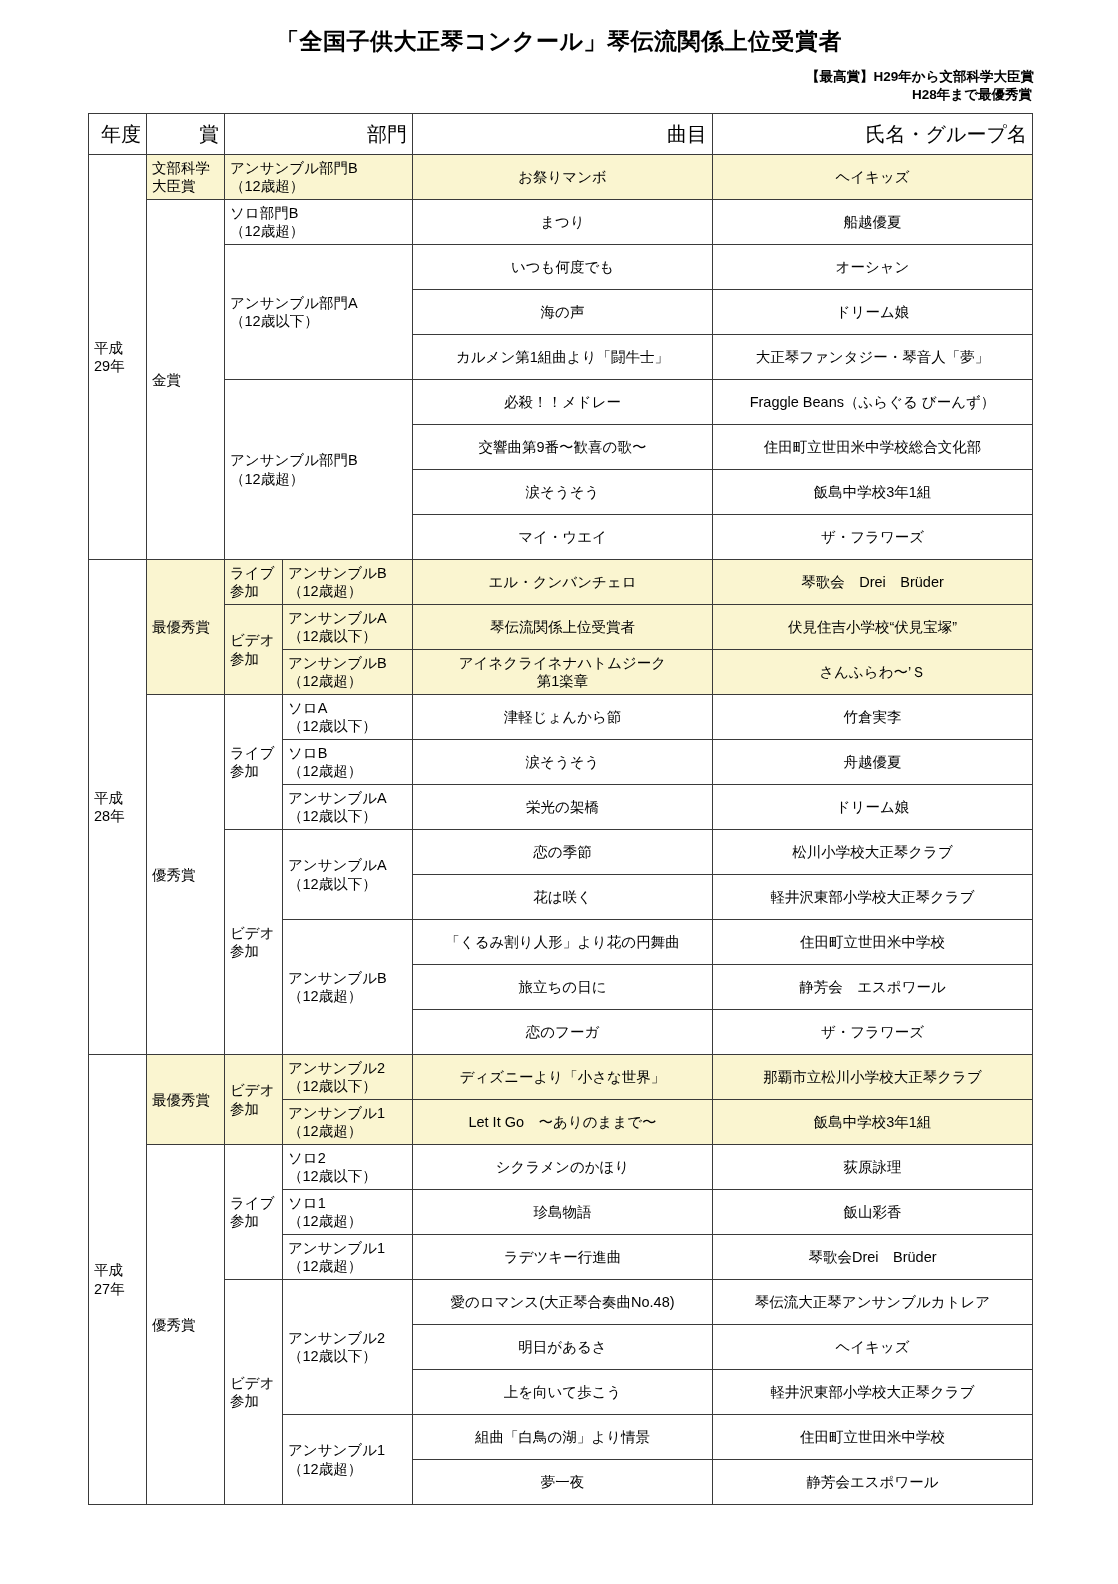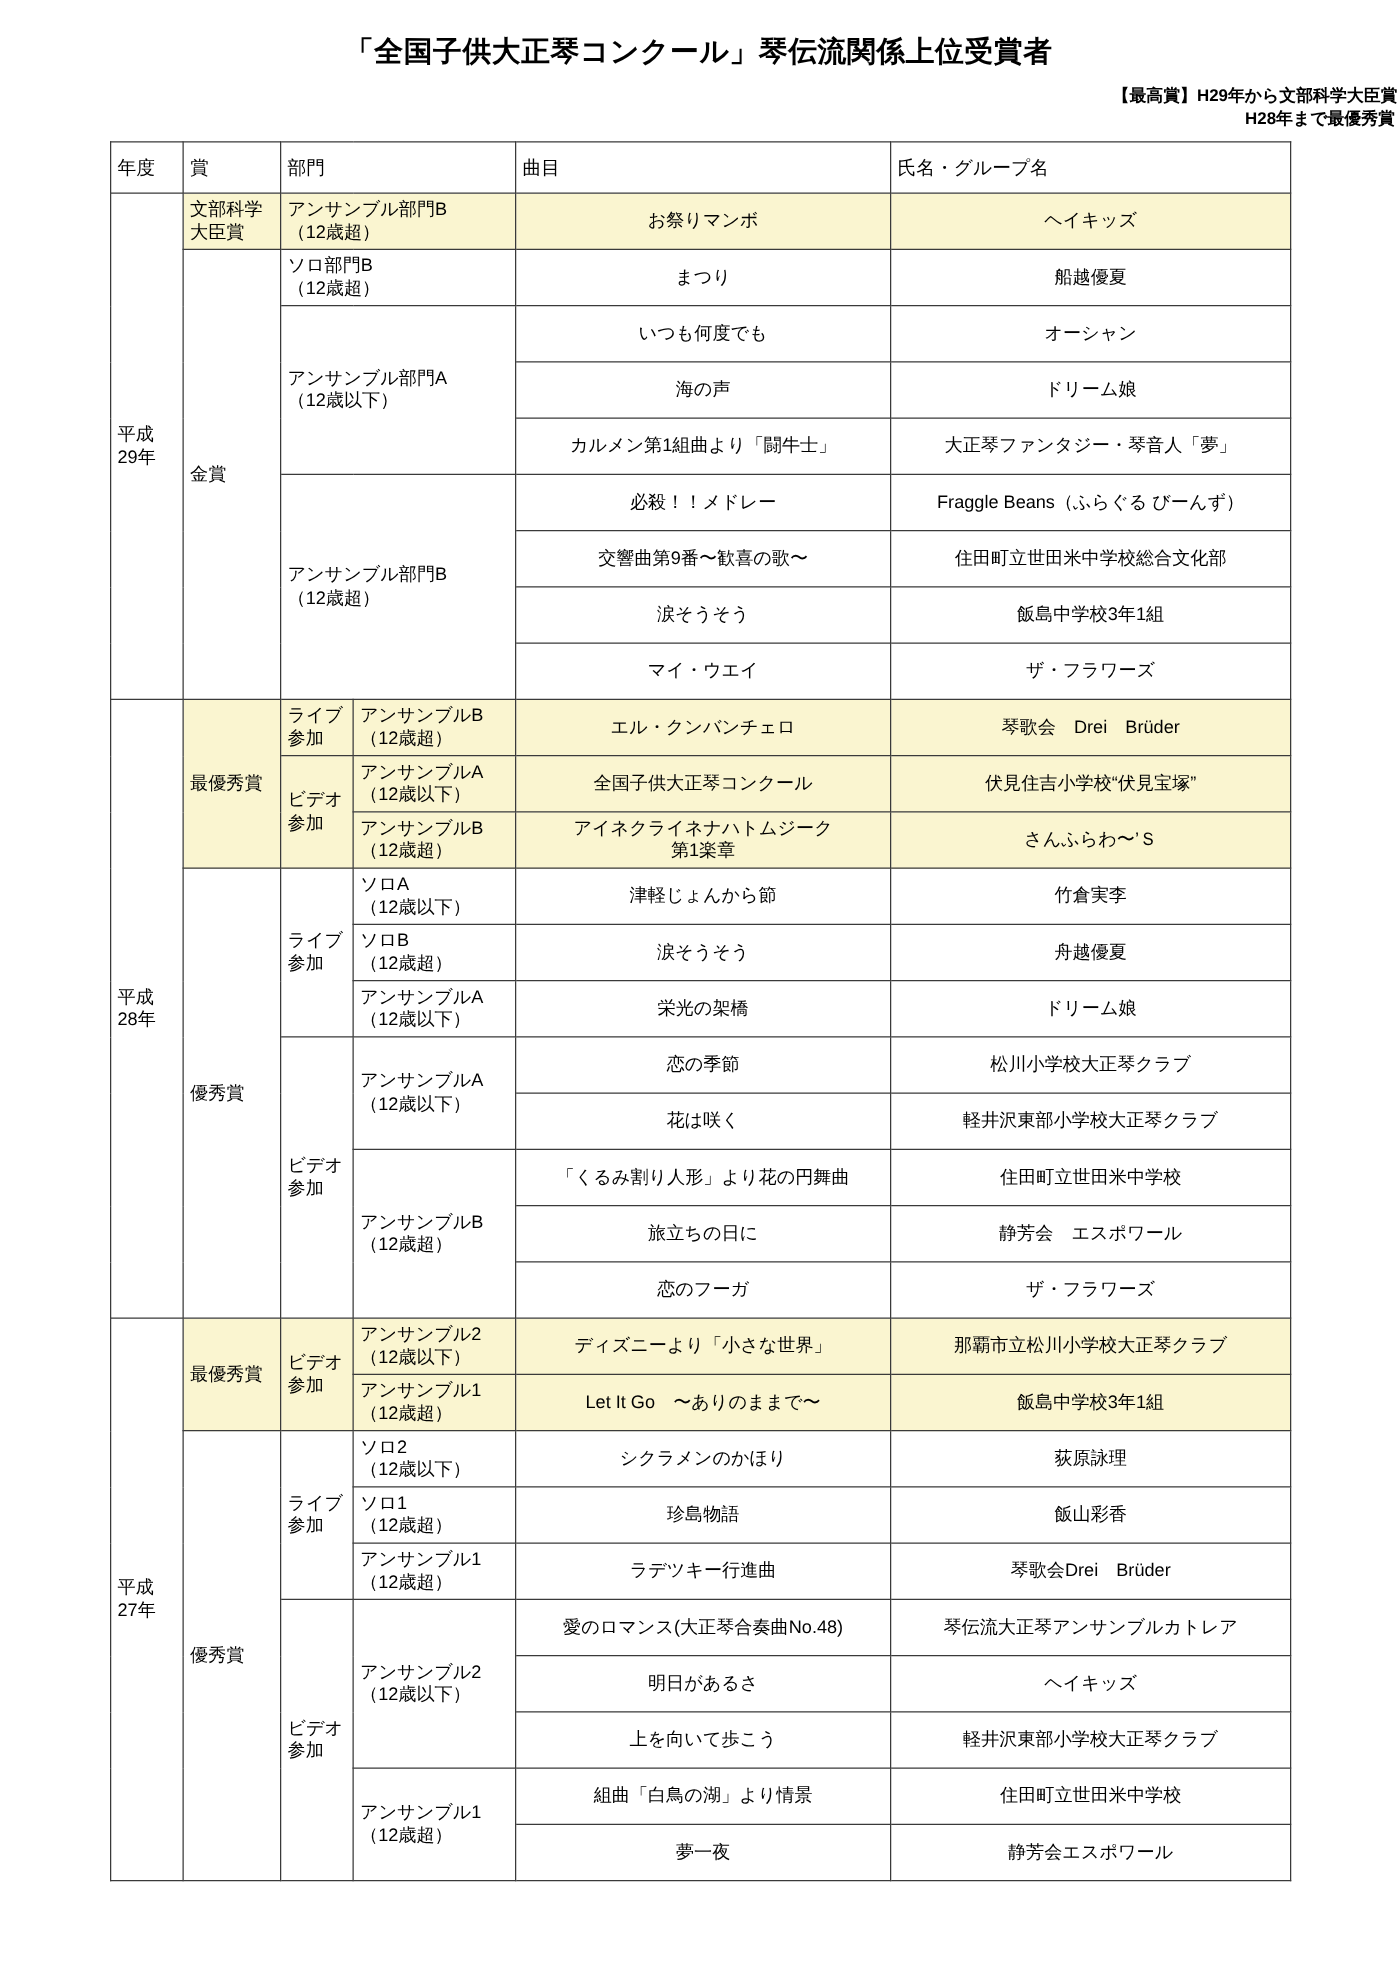--- a/index.html
+++ b/index.html
@@ -25,20 +25,21 @@
     text-align: center;
     font-size: 23px;
     font-weight: bold;
     letter-spacing: 0.5px;
     margin: 0;
     padding-top: 27px;
     line-height: 1.25;
   }
   .subtitle-block {
     text-align: right;
+    padding-right: 84px;
     margin-top: 12px;
     font-size: 13.5px;
     font-weight: bold;
     line-height: 1.32;
   }
   .subtitle-block .l2 {
     padding-right: 2px;
   }
 
   table.awards {
@@ -57,24 +58,24 @@
 
   table.awards th,
   table.awards td {
     border: 1.3px solid #3a3a3a;
     padding: 3px 5px;
     vertical-align: middle;
     line-height: 1.28;
     word-break: break-all;
   }
   table.awards thead th {
-    text-align: left;
+    text-align: right;
     font-weight: normal;
     height: 34px;
-    font-size: 15px;
+    font-size: 20px;
   }
   td.ctr { text-align: left; }
   td.lft { text-align: center; padding-left: 12px; }
   .hl { background: #faf5d0; }
   .sec-top > td, .sec-top > th { border-top: 2.2px solid #2b2b2b; }
   .row-h { height: 45px; }
 </style>
 </head>
 <body>
 
@@ -191,21 +192,21 @@
       </tr>
       <tr class="row-h">
         <td class="ctr hl" rowspan="2">
           <span>ビデオ</span><br>
           <span>参加</span>
         </td>
         <td class="ctr hl">
           <span>アンサンブルA</span><br>
           <span>（12歳以下）</span>
         </td>
-        <td class="lft hl">全国子供大正琴コンクール</td>
+        <td class="lft hl">琴伝流関係上位受賞者</td>
         <td class="lft hl">伏見住吉小学校“伏見宝塚”</td>
       </tr>
       <tr class="row-h">
         <td class="ctr hl">
           <span>アンサンブルB</span><br>
           <span>（12歳超）</span>
         </td>
         <td class="lft hl">
           <span>アイネクライネナハトムジーク</span><br>
           <span>第1楽章</span>

